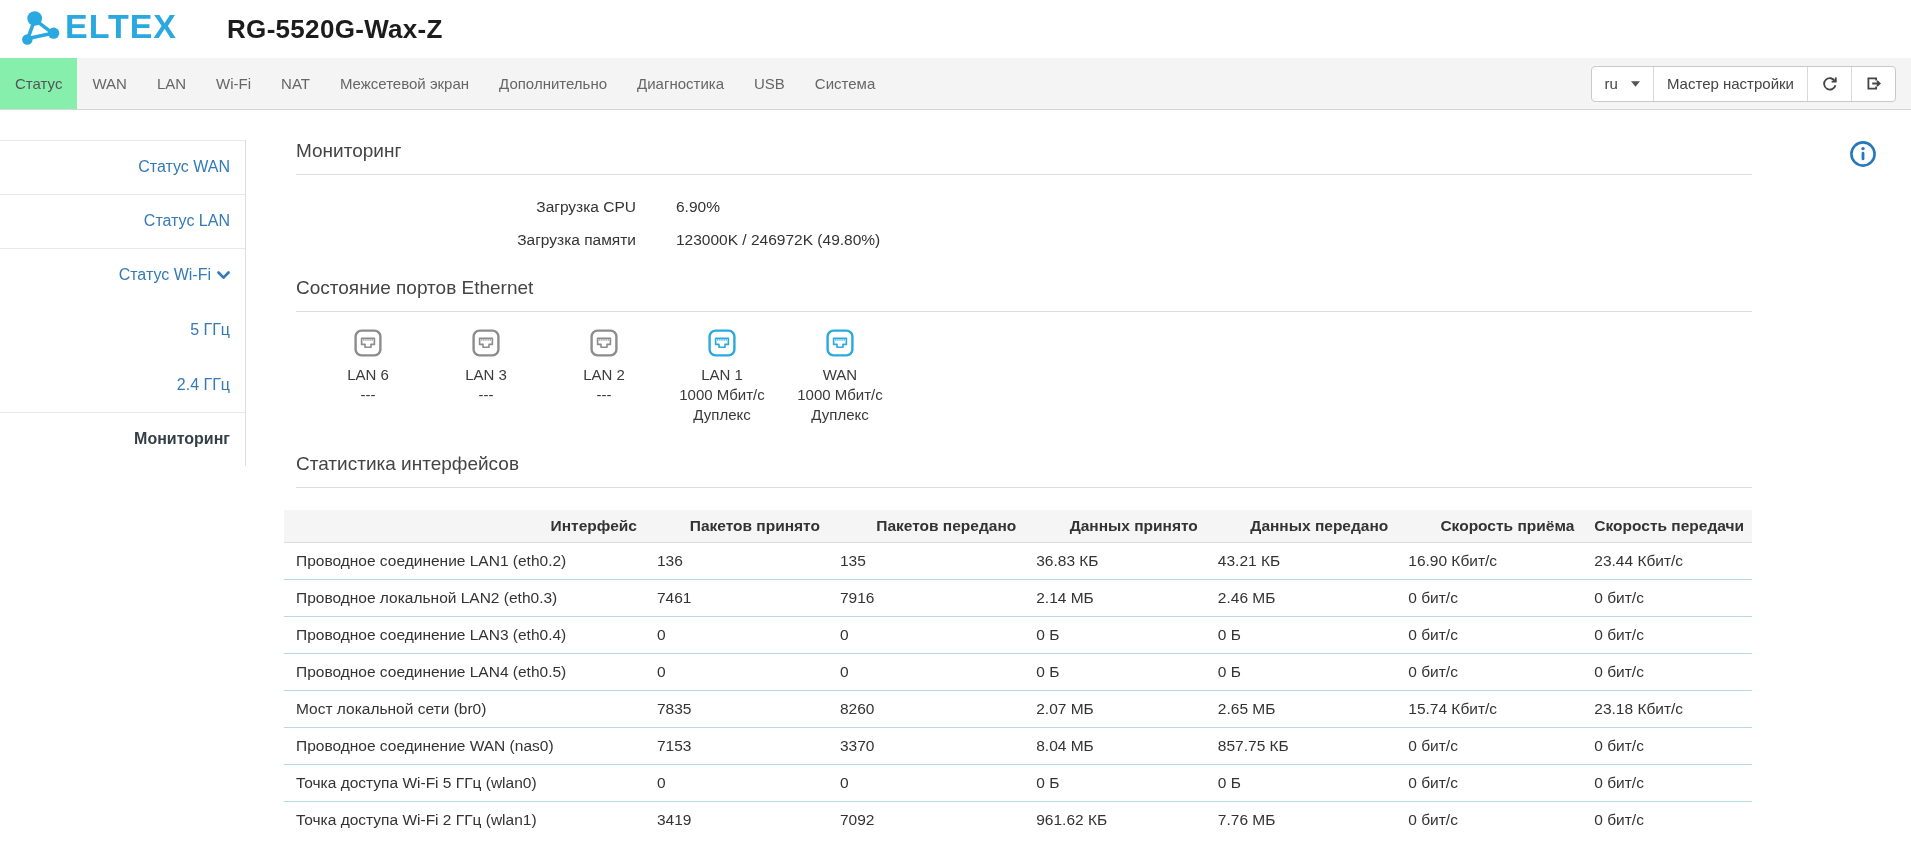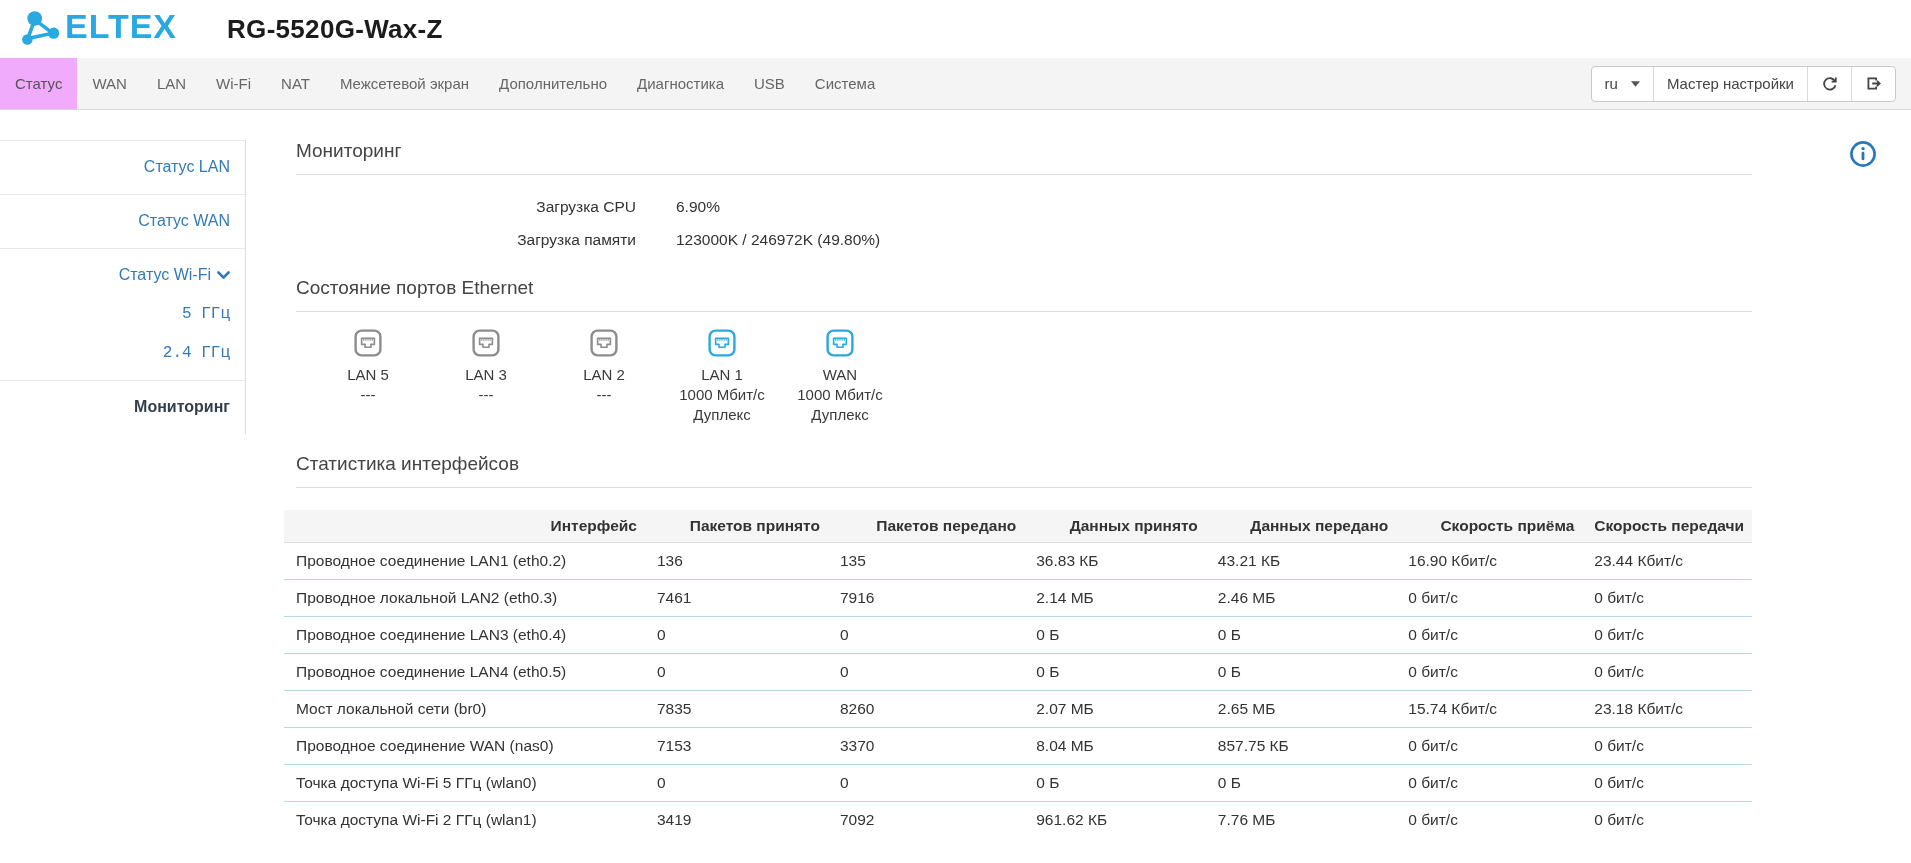--- a/index.html
+++ b/index.html
@@ -10,37 +10,37 @@
   
   header { height:58px; display:flex; align-items:center; padding-left:20px; background:#fff; }
   .logo { display:flex; align-items:flex-start; gap:3px; }
   .logo-text { font-size:34px; font-weight:bold; color:#29a9e0; letter-spacing:1px; line-height:1; }
   .model-title { font-size:26px; font-weight:bold; color:#1c1c1c; margin:0 0 0 50px; letter-spacing:.3px; }
 
   
   nav { height:52px; background:#f4f4f4; border-bottom:1px solid #d6d6d6; display:flex; align-items:stretch; }
   .tabs { display:flex; }
   .tab { padding:0 15px; line-height:51px; font-size:15px; color:#666; cursor:pointer; white-space:nowrap; }
-  .tab.active { background:#f0abfc; color:#555; }
+  .tab.active { background:#86efac; color:#555; }
   .nav-controls { margin-left:auto; margin-right:15px; align-self:center; display:flex; align-items:stretch;
                   background:#fff; border:1px solid #c9c9c9; border-radius:4px; height:36px; overflow:hidden; }
   .nav-btn { display:flex; align-items:center; gap:13px; padding:0 13px; font-size:15px; color:#444;
              background:none; border:none; border-left:1px solid #d9d9d9; cursor:pointer; }
   .nav-btn.first { border-left:none; }
 
   
   .layout { display:flex; align-items:flex-start; }
   aside { width:246px; flex:none; }
   .menu { list-style:none; margin:30px 0 0; padding:0; border-right:1px solid #ddd; }
   .menu li { border-top:1px solid #e8e8e8; text-align:right; padding:17px 15px 18px; font-size:16px; }
   .menu-link { color:#337ab7; cursor:pointer; }
   .menu li.active-item { font-weight:bold; }
   .menu li.active-item .menu-link { color:#333f48; }
   .menu .chev { margin-left:6px; }
-  .sub-item { margin-top:21px; color:#337ab7; cursor:pointer;font-family:Liberation Mono, monospace; }
+  .sub-item { margin-top:37px; color:#337ab7; cursor:pointer; }
 
   main { flex:1; position:relative; padding:0 159px 0 50px; }
   h2.section { font-size:19px; font-weight:normal; color:#444; margin:28px 0 0; padding-bottom:12px;
                border-bottom:1px solid #ddd; }
   h2.section.first { margin-top:30px; }
   .info-icon { position:absolute; top:30px; right:34px; cursor:pointer; }
 
   .info-rows { margin-top:23px; }
   .info-row { display:flex; margin-bottom:15px; font-size:15.5px;gap:10px; }
   .info-label { width:340px; text-align:right; }
@@ -111,22 +111,22 @@
           <path d="M10.5 5.2 V3.2 H3.2 v9.6 h7.3 v-2" fill="none" stroke="#444" stroke-width="1.7"></path>
           <path d="M6.8 8 h6.6 M11.3 5.5 L13.8 8 l-2.5 2.5" fill="none" stroke="#444" stroke-width="1.7"></path>
         </svg>
       </button>
     </div>
   </nav>
 
   <div class="layout">
     <aside>
       <ul class="menu">
+          <li><span class="menu-link">Статус WAN</span></li>
           <li><span class="menu-link">Статус LAN</span></li>
-          <li><span class="menu-link">Статус WAN</span></li>
           <li><span class="menu-link">Статус Wi-Fi</span><svg class="chev" width="13" height="9" viewBox="0 0 13 9">
               <path d="M1.5 1.5 L6.5 6.7 L11.5 1.5" fill="none" stroke="#337ab7" stroke-width="2.6" stroke-linecap="round" stroke-linejoin="round"></path>
             </svg><div class="sub-item">5 ГГц</div><div class="sub-item">2.4 ГГц</div></li>
           <li class="active-item"><span class="menu-link">Мониторинг</span></li>
         </ul>
     </aside>
 
     <main>
       <span class="info-icon">
         <svg width="28" height="28" viewBox="0 0 28 28">
@@ -147,21 +147,21 @@
           <div class="info-value">123000K / 246972K (49.80%)</div>
         </div>
       </div>
 
       <h2 class="section">Состояние портов Ethernet</h2>
       <div class="ports">
           <div class="port"><svg viewBox="0 0 28 28">
               <rect x="1.6" y="1.6" width="24.8" height="24.8" rx="6" fill="none" stroke="#8c8c8c" stroke-width="2.4"></rect>
               <path d="M7.6 9.2 h12.8 v6.2 h-3.4 v2.8 h-6 v-2.8 h-3.4 z" fill="none" stroke="#8c8c8c" stroke-width="1.6" stroke-linejoin="round"></path>
               <path d="M9.8 9.4 v2.4 M11.9 9.4 v2.4 M14 9.4 v2.4 M16.1 9.4 v2.4 M18.2 9.4 v2.4" stroke="#8c8c8c" stroke-width="1.1"></path>
-            </svg><div class="port-name">LAN 5</div><div>---</div></div>
+            </svg><div class="port-name">LAN 6</div><div>---</div></div>
           <div class="port"><svg viewBox="0 0 28 28">
               <rect x="1.6" y="1.6" width="24.8" height="24.8" rx="6" fill="none" stroke="#8c8c8c" stroke-width="2.4"></rect>
               <path d="M7.6 9.2 h12.8 v6.2 h-3.4 v2.8 h-6 v-2.8 h-3.4 z" fill="none" stroke="#8c8c8c" stroke-width="1.6" stroke-linejoin="round"></path>
               <path d="M9.8 9.4 v2.4 M11.9 9.4 v2.4 M14 9.4 v2.4 M16.1 9.4 v2.4 M18.2 9.4 v2.4" stroke="#8c8c8c" stroke-width="1.1"></path>
             </svg><div class="port-name">LAN 3</div><div>---</div></div>
           <div class="port"><svg viewBox="0 0 28 28">
               <rect x="1.6" y="1.6" width="24.8" height="24.8" rx="6" fill="none" stroke="#8c8c8c" stroke-width="2.4"></rect>
               <path d="M7.6 9.2 h12.8 v6.2 h-3.4 v2.8 h-6 v-2.8 h-3.4 z" fill="none" stroke="#8c8c8c" stroke-width="1.6" stroke-linejoin="round"></path>
               <path d="M9.8 9.4 v2.4 M11.9 9.4 v2.4 M14 9.4 v2.4 M16.1 9.4 v2.4 M18.2 9.4 v2.4" stroke="#8c8c8c" stroke-width="1.1"></path>
             </svg><div class="port-name">LAN 2</div><div>---</div></div>

